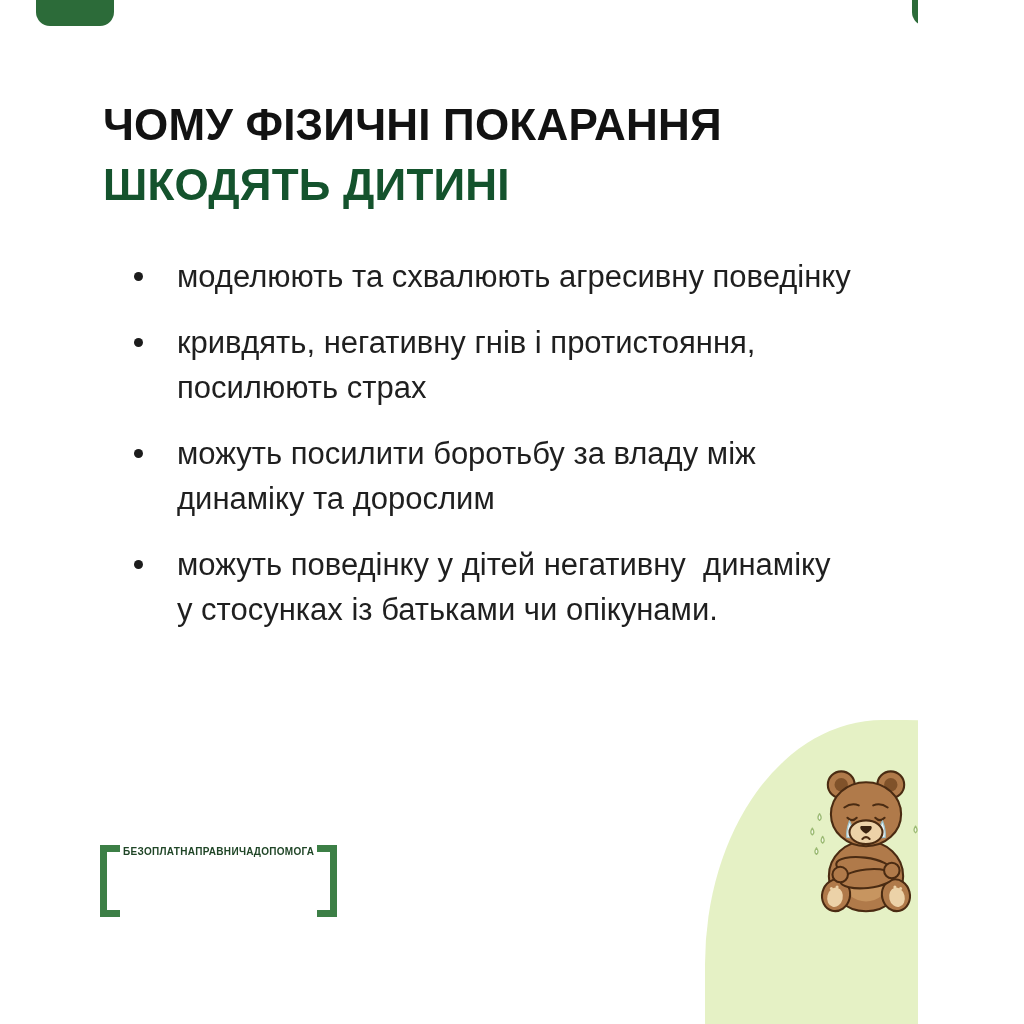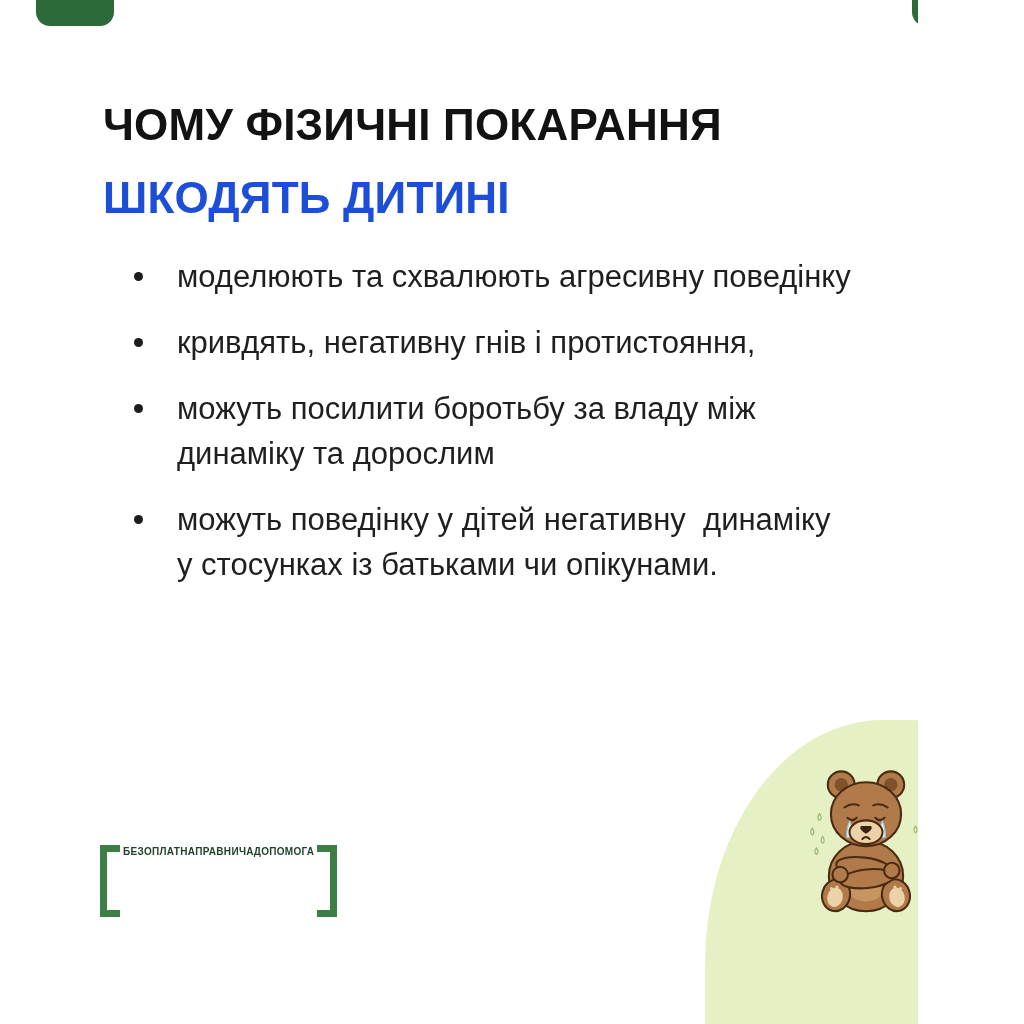--- a/index.html
+++ b/index.html
@@ -30,21 +30,21 @@
   
   .title {
     position: absolute;
     left: 103px; top: 95px;
     font-weight: 800;
     font-size: 44px;
     line-height: 60px;
     letter-spacing: 0.2px;
   }
   .title .t1 { display: block; color: #121212; white-space: pre; }
-  .title .t2 { display: block; color: #1d4ed8; white-space: pre; margin-top: 13px; }
+  .title .t2 { display: block; color: #14532d; white-space: pre; }
 
   
   .bullets {
     position: absolute;
     left: 133px; top: 254px; right: 50px;
     list-style: none; margin: 0; padding: 0;
     color: #1f1f1f;
     font-size: 31px;
     line-height: 45px;
   }
@@ -128,20 +128,21 @@
     <span class="t2">ШКОДЯТЬ ДИТИНІ</span>
   </h1>
 
   <ul class="bullets">
     <li>
       <span class="bl">моделюють та схвалюють агресивну поведінку</span>
       <span class="bl"></span>
     </li>
     <li>
       <span class="bl">кривдять, негативну гнів і протистояння,</span>
+      <span class="bl">посилюють страх</span>
     </li>
     <li>
       <span class="bl">можуть посилити боротьбу за владу між</span>
       <span class="bl">динаміку та дорослим</span>
     </li>
     <li>
       <span class="bl">можуть поведінку у дітей негативну  динаміку</span>
       <span class="bl">у стосунках із батьками чи опікунами.</span>
     </li>
   </ul>

